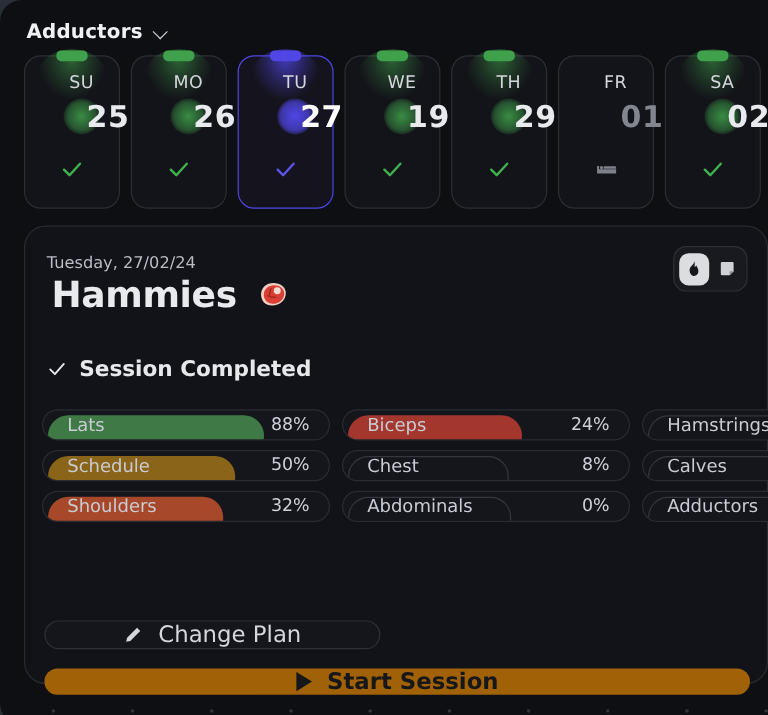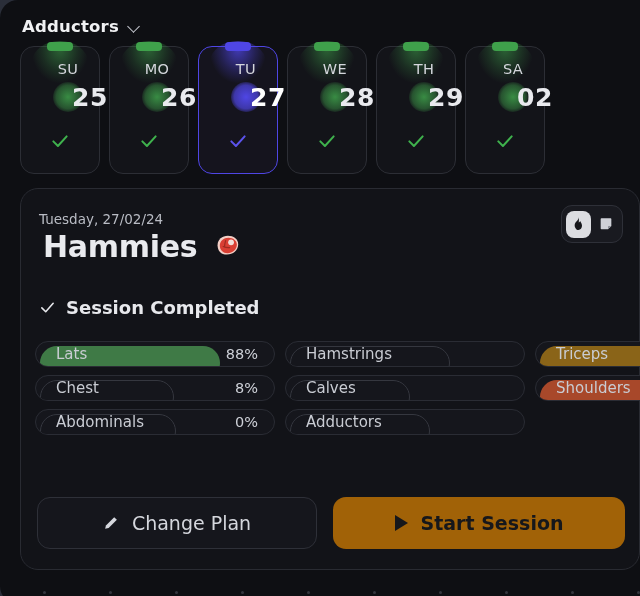--- a/index.html
+++ b/index.html
@@ -292,25 +292,26 @@
     right: 16px;
     z-index: 2;
     font-size: 14.5px;
     color: #cdd0d7;
   }
 
   
   .btn-row {
     position: absolute;
     left: 16px;
-    bottom: 20px;
+    bottom: 0;
     width: 588px;
     height: 52px;
     display: flex;
     gap: 16px;
+    flex-direction: column;
   }
   .btn {
     height: 52px;
     border-radius: 13px;
     display: flex;
     align-items: center;
     justify-content: center;
     gap: 13px;
   }
   .btn-secondary {
@@ -409,39 +410,55 @@
             <path d="M4 12.5L9.5 18L20 6.5" stroke="#5b53ec" stroke-width="2.4" stroke-linecap="round" stroke-linejoin="round"></path>
           </svg>
         </span>
   </div>
       <div class="day-card">
     <span class="top-glow"></span>
     <span class="top-tab"></span>
     <span class="dow">WE</span>
     <span class="date-wrap">
       <span class="date-blob"></span>
-      <span class="date-num">28</span>
+      <span class="date-num">19</span>
     </span>
     <span class="day-status">
           <svg class="check-svg" viewBox="0 0 24 24" fill="none" xmlns="http://www.w3.org/2000/svg">
             <path d="M4 12.5L9.5 18L20 6.5" stroke="#3fb24d" stroke-width="2.4" stroke-linecap="round" stroke-linejoin="round"></path>
           </svg>
         </span>
   </div>
       <div class="day-card">
     <span class="top-glow"></span>
     <span class="top-tab"></span>
     <span class="dow">TH</span>
     <span class="date-wrap">
       <span class="date-blob"></span>
       <span class="date-num">29</span>
     </span>
     <span class="day-status">
           <svg class="check-svg" viewBox="0 0 24 24" fill="none" xmlns="http://www.w3.org/2000/svg">
             <path d="M4 12.5L9.5 18L20 6.5" stroke="#3fb24d" stroke-width="2.4" stroke-linecap="round" stroke-linejoin="round"></path>
+          </svg>
+        </span>
+  </div>
+      <div class="day-card rest">
+
+    <span class="dow">FR</span>
+    <span class="date-wrap">
+
+      <span class="date-num">01</span>
+    </span>
+    <span class="day-status">
+          <svg class="bed-svg" viewBox="0 0 24 24" xmlns="http://www.w3.org/2000/svg">
+            <path d="M2 8h2v8H2z" fill="#7e818a"></path>
+            <path d="M4 11.5h18V16H4z" fill="#7e818a"></path>
+            <path d="M9.5 8.2h11c1 0 1.5.6 1.5 1.5v1.3H8.8V9.7c0-.9.3-1.5.7-1.5z" fill="#7e818a"></path>
+            <circle cx="6.6" cy="9.6" r="1.7" fill="#7e818a"></circle>
           </svg>
         </span>
   </div>
       <div class="day-card">
     <span class="top-glow"></span>
     <span class="top-tab"></span>
     <span class="dow">SA</span>
     <span class="date-wrap">
       <span class="date-blob"></span>
       <span class="date-num">02</span>
@@ -492,27 +509,32 @@
       <span class="completed-text">Session Completed</span>
     </div>
 
     <div class="muscle-grid" id="muscle-grid">
         <div class="muscle-pill">
     <span class="fill" style="width:180px;background:#3f7a46;"></span>
     <span class="m-label">Lats</span>
     <span class="m-pct">88%</span>
   </div>
         <div class="muscle-pill">
+    <span class="fill" style="width:145px;background:#a3372e;"></span>
+    <span class="m-label">Biceps</span>
+    <span class="m-pct">24%</span>
+  </div>
+        <div class="muscle-pill">
     <span class="fill empty" style="width:160px;"></span>
     <span class="m-label">Hamstrings</span>
     <span class="m-pct"></span>
   </div>
         <div class="muscle-pill">
     <span class="fill" style="width:156px;background:#8a6418;"></span>
-    <span class="m-label">Triceps</span>
+    <span class="m-label">Schedule</span>
     <span class="m-pct">50%</span>
   </div>
         <div class="muscle-pill">
     <span class="fill empty" style="width:134px;"></span>
     <span class="m-label">Chest</span>
     <span class="m-pct">8%</span>
   </div>
         <div class="muscle-pill">
     <span class="fill empty" style="width:120px;"></span>
     <span class="m-label">Calves</span>

